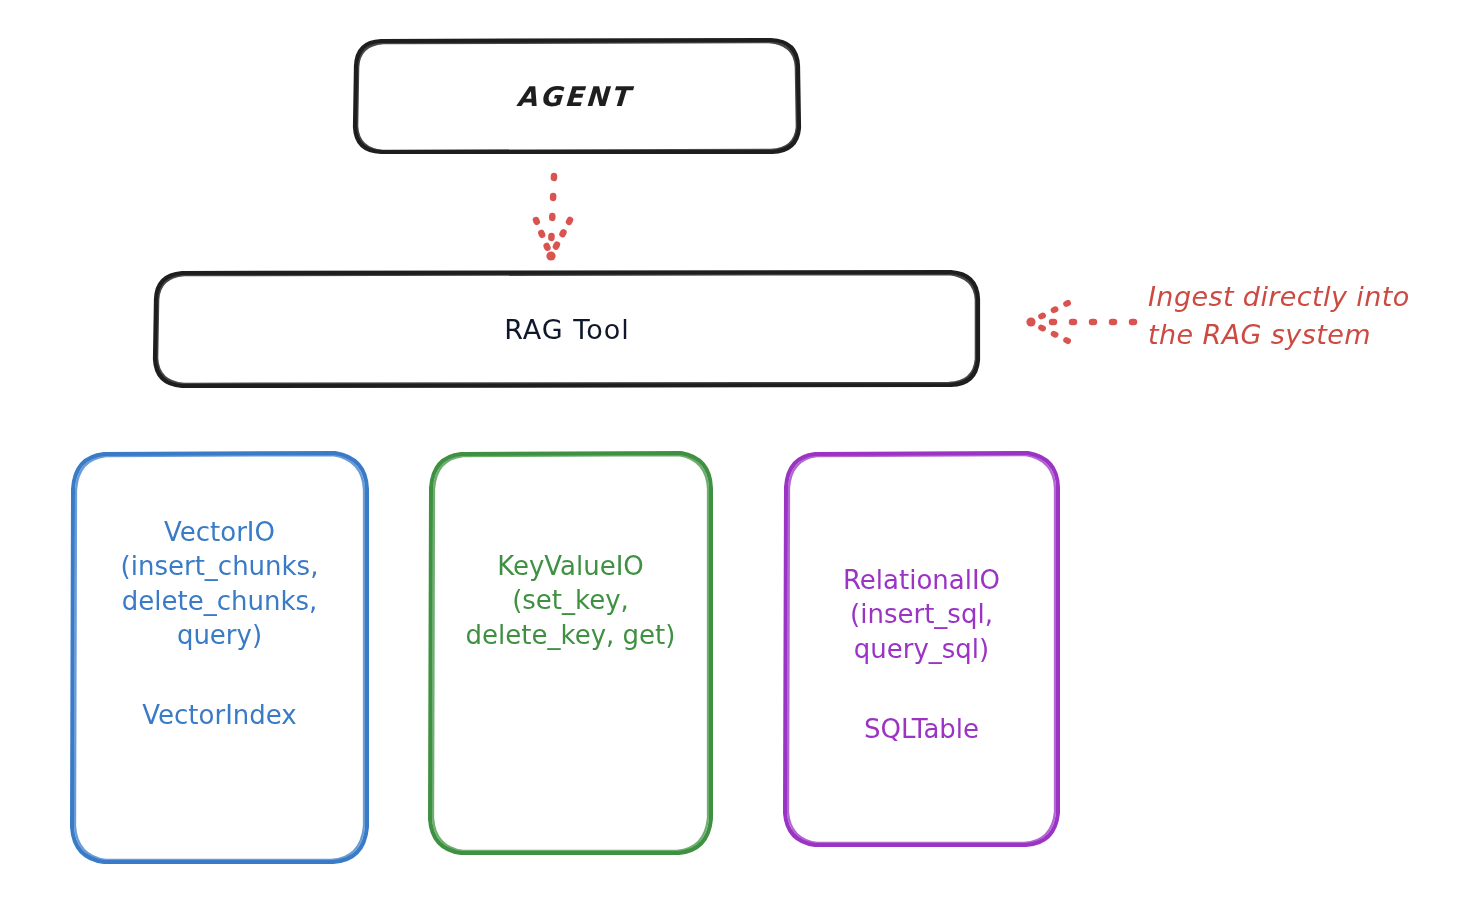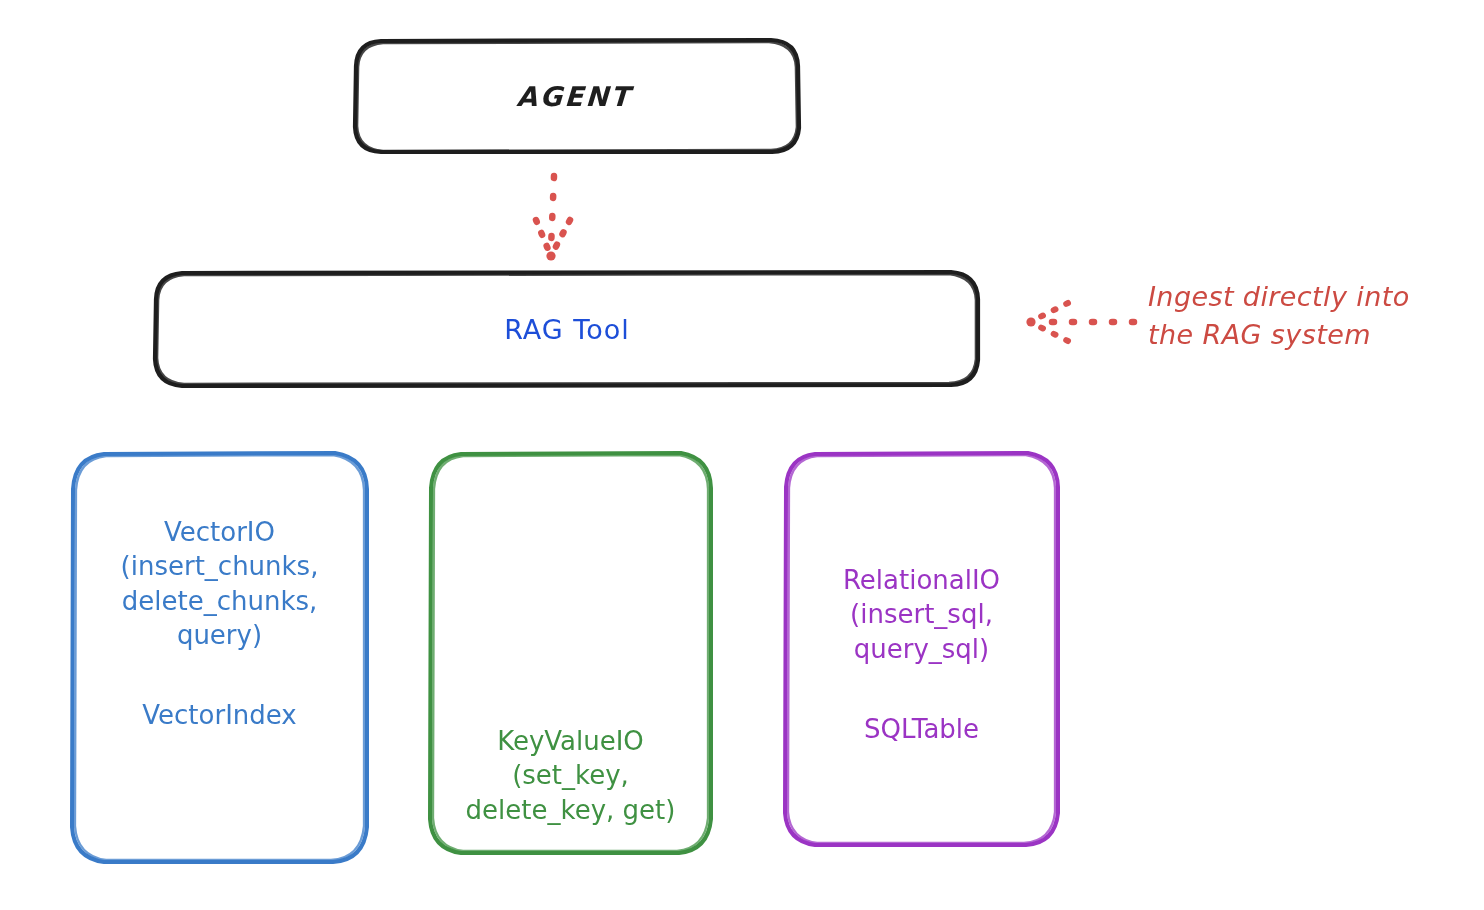--- a/index.html
+++ b/index.html
@@ -54,21 +54,21 @@
     letter-spacing: 2.5px;
     transform: skewX(-6deg);
   }
 
   
   #ragtool-node {
     left: 155px; top: 272px; width: 824px; height: 114px;
   }
   #ragtool-node .node-label {
     font-size: 27px;
-    color: #1d4ed8;
+    color: #0f172a;
     letter-spacing: 1px;
   }
 
   
   .provider {
     padding: 0 10px;
   }
   .provider .line-block {
     font-size: 26px;
     line-height: 1.32;
@@ -82,22 +82,22 @@
 
   #vectorio-node {
     left: 72px; top: 453px; width: 295px; height: 410px;
     justify-content: flex-start;
     padding-top: 62px;
   }
   #vectorio-node .line-block,
   #vectorio-node .index-name { color: #3a7bc8; }
 
   #keyvalueio-node {
-    left: 430px; top: 473px; width: 281px; height: 400px;
-    justify-content: flex-end;
+    left: 430px; top: 433px; width: 281px; height: 400px;
+    justify-content: flex-start;
     padding-top: 116px;
   }
   #keyvalueio-node .line-block,
   #keyvalueio-node .index-name { color: #3f9142; }
 
   #relationalio-node {
     left: 785px; top: 453px; width: 273px; height: 392px;
     justify-content: flex-start;
     padding-top: 110px;
   }

